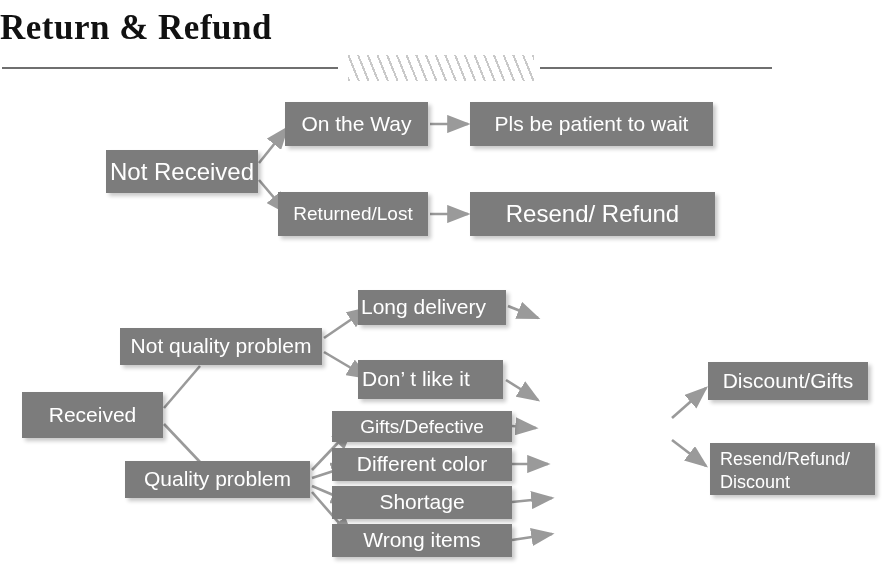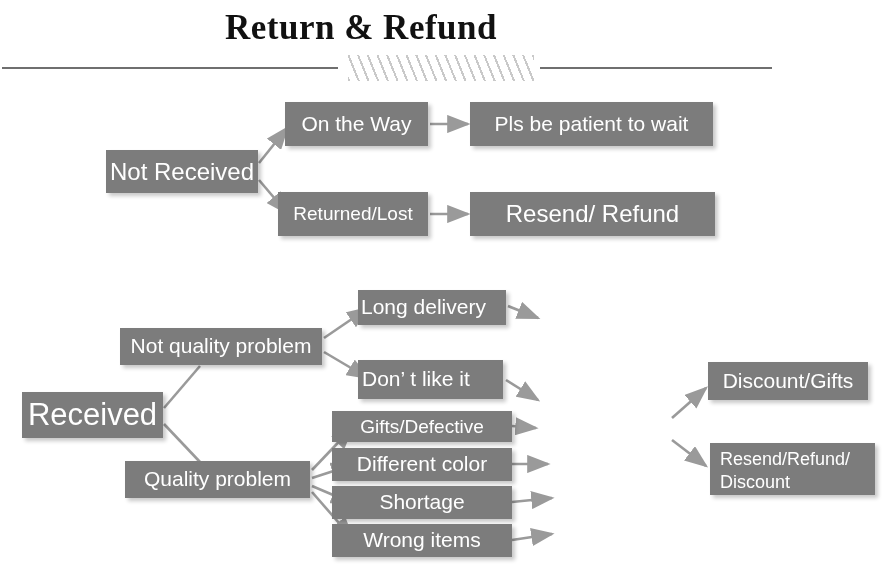--- a/index.html
+++ b/index.html
@@ -13,21 +13,20 @@
     height:574px;
     background:#ffffff;
     overflow:hidden;
   }
 
   
   .title{
     position:absolute;
     left:0; top:8px;
     width:722px;
-    text-align:center;
     font-family:"Liberation Serif", serif;
     font-weight:700;
     font-size:35px;
     letter-spacing:0.5px;
     color:#111111;
     white-space:nowrap;
   }
   .rule{
     position:absolute;
     height:2px;
@@ -62,21 +61,21 @@
     justify-content:center;
     box-shadow:3px 3px 4px rgba(0,0,0,0.22);
     line-height:1.05;
     white-space:nowrap;
     overflow:hidden;
     z-index:3;
   }
   .node.sm{ font-size:19px; }
   .node.md{ font-size:21px; }
   .node.lg{ font-size:24px; }
-  .node.xl{ font-size:31px; }
+  .node.xl{ font-size:21px; }
   .node.left-align{ justify-content:flex-start; padding-left:10px; }
   .node.two-line{
     white-space:normal;
     display:block;
     padding:5px 8px 4px 10px;
     font-size:18px;
     line-height:1.25;
   }
 </style>
 </head>

